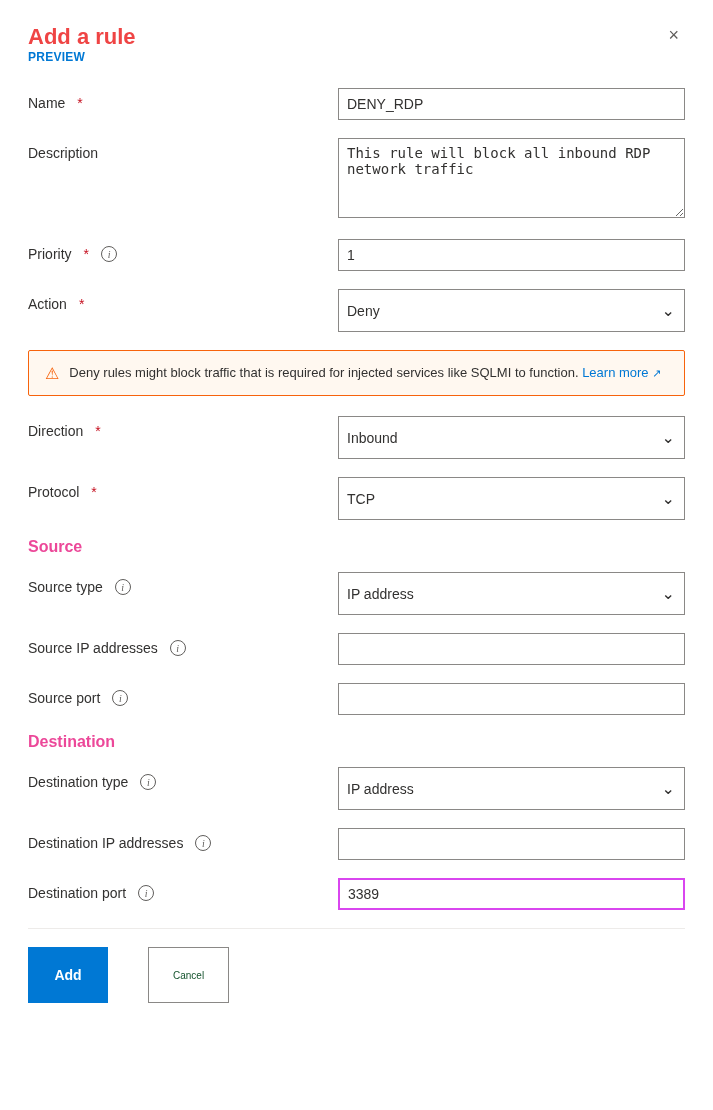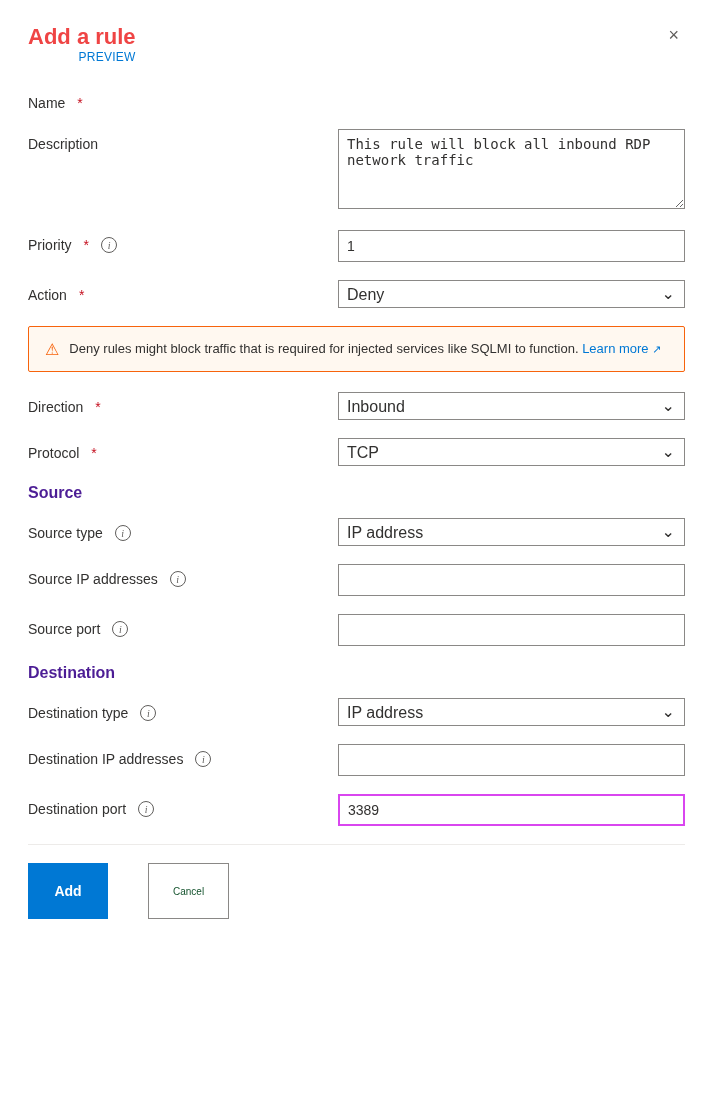--- a/index.html
+++ b/index.html
@@ -25,24 +25,23 @@
       margin-bottom: 4px;
     }
     .dialog-title {
       font-size: 22px;
       font-weight: 600;
       color: #ef4444;
     }
     .dialog-preview {
       font-size: 12px;
       color: #0078d4;
-      font-weight: 400;
+      font-weight: 700;
       margin-bottom: 20px;
       letter-spacing: 0.02em;
-      text-align: right;
     }
     .close-btn {
       background: none;
       border: none;
       cursor: pointer;
       font-size: 18px;
       color: #605e5c;
       padding: 2px 6px;
       line-height: 1;
     }
@@ -101,24 +100,24 @@
       border: 1px solid #8a8886;
       padding: 6px 8px;
       font-size: 14px;
       color: #323130;
       outline: none;
       resize: vertical;
       background: #fff;
     }
     .select-input {
       width: 100%;
-      height: 28px;
+      height: 43px;
       border: 1px solid #8a8886;
       padding: 4px 8px;
-      font-size: 16px;
+      font-size: 14px;
       color: #323130;
       background: #fff;
       outline: none;
       appearance: none;
       -webkit-appearance: none;
       cursor: pointer;
       background-image: none;
     }
     .select-wrapper {
       position: relative;
@@ -131,21 +130,21 @@
       top: 50%;
       transform: translateY(-50%);
       font-size: 16px;
       color: #323130;
       pointer-events: none;
       line-height: 1;
     }
     .section-header {
       font-size: 16px;
       font-weight: 700;
-      color: #4c1d95;
+      color: #ec4899;
       margin-bottom: 16px;
       margin-top: 4px;
     }
     .warning-box {
       background: #fff8f0;
       border: 1px solid #f7630c;
       border-radius: 2px;
       padding: 12px 16px;
       margin-bottom: 20px;
       display: flex;
@@ -208,20 +207,23 @@
       <div class="dialog-title">Add a rule</div>
       <div class="dialog-preview">PREVIEW</div>
     </div>
     <button class="close-btn">×</button>
   </div>
 
   <div class="form-row">
     <div class="form-label">
       <span>Name</span>
       <span class="required">*</span>
+    </div>
+    <div class="form-control">
+      <input type="text" class="text-input" value="DENY_RDP" style="">
     </div>
   </div>
 
   <div class="form-row">
     <div class="form-label">
       <span>Description</span>
     </div>
     <div class="form-control">
       <textarea class="textarea-input" style="">This rule will block all inbound RDP network traffic</textarea>
     </div>

